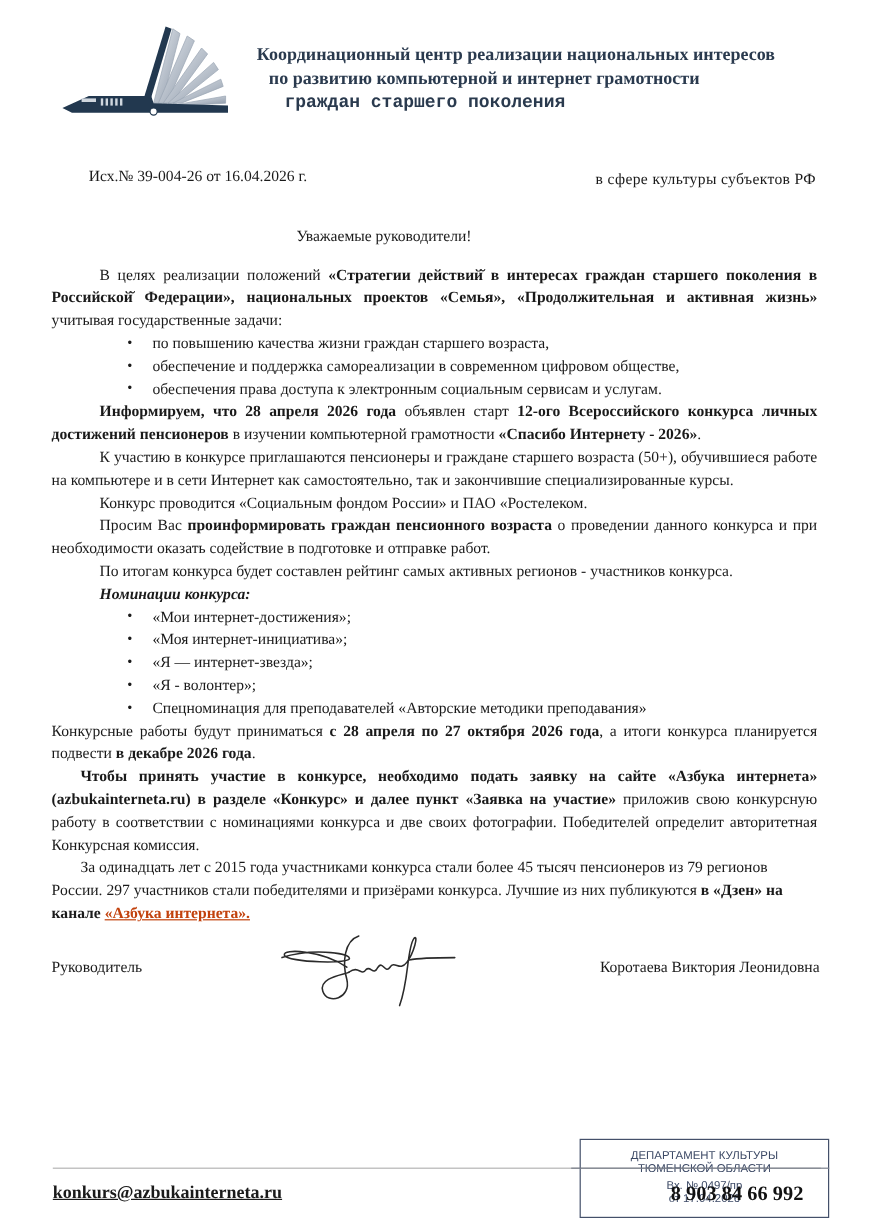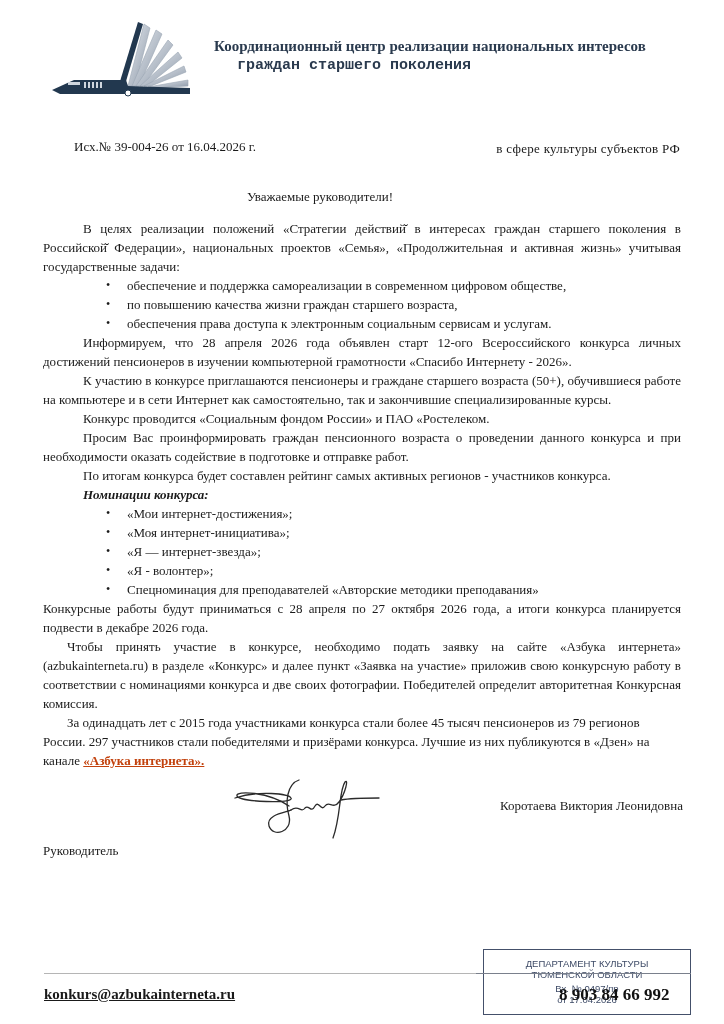--- a/index.html
+++ b/index.html
@@ -19,29 +19,29 @@
   .outref { position: absolute; left: 50px; top: 139px; font-size: 13px; white-space: nowrap; margin-left: 24px; }
   .addressee { position: absolute; right: 44px; top: 139px; font-size: 13px; text-align: right;
                line-height: 20px; letter-spacing: 0.3px; }
   .greeting { position: absolute; left: 0; width: 640px; top: 189px; text-align: center; font-size: 13px; }
 
   .body { position: absolute; left: 43px; width: 638px; top: 219px; font-size: 13px; line-height: 19px;
           text-align: justify; }
   .body p { margin: 0; }
   .ind { text-indent: 40px; }
   .ind2 { text-indent: 24px; }
-  b { font-weight: normal; }
+  b { font-weight: bold; }
   ul.bul { margin: 0; padding: 0 0 0 63px; list-style: none; }
   ul.bul li { position: relative; padding-left: 21px; text-align: left; }
   ul.bul li::before { content: "•"; position: absolute; left: 0; top: 0; font-size: 12px; }
   .nom-head { padding-left: 40px; font-weight: bold; font-style: italic; }
   .link { color: #c2410c; text-decoration: underline; font-weight: bold; }
 
   .sig-row { position: absolute; left: 43px; top: 798px; width: 640px; font-size: 13px; }
-  .sig-role { position: absolute; left: 0; top: 0; white-space: nowrap; margin-top: 45px; }
+  .sig-role { position: absolute; left: 0; top: 0; white-space: nowrap; }
   .sig-name { position: absolute; right: 0; top: 0; white-space: nowrap; }
   .signature { position: absolute; left: 186px; top: -22px; width: 180px; height: 70px; }
 
   .footer-line { position: absolute; left: 44px; top: 973px; width: 640px; height: 1px; background: #b5b5b5; }
   .email { position: absolute; left: 44px; top: 986px; font-size: 15px; font-weight: bold;
            text-decoration: underline; color: #1a1a1a; }
   .phone { position: absolute; left: 559px; top: 985px; font-size: 17px; font-weight: bold; color: #111; white-space: nowrap; }
 
   .stamp { position: absolute; left: 483px; top: 949px; width: 206px; height: 64px; border: 1.5px solid #44506a;
            font-family: "Liberation Sans", sans-serif; color: #3d4a66; font-size: 9.5px; text-align: center; line-height: 11px; }
@@ -80,35 +80,36 @@
         <rect x="48" y="68" width="2" height="6"></rect>
       <rect x="52" y="68" width="2" height="6"></rect>
         <rect x="56" y="68" width="2" height="6"></rect>
       <rect x="60" y="68" width="2" height="6"></rect>
     </g>
     <circle cx="88" cy="79" r="3" fill="#ffffff" stroke="#22384f" stroke-width="1"></circle>
   </svg>
 
   <div class="org">
     <div class="l1">Координационный центр реализации национальных интересов</div>
+    <div class="l2">по развитию компьютерной и интернет грамотности</div>
     <div class="l3">граждан старшего поколения</div>
   </div>
 
   <div class="outref">Исх.№ 39-004-26 от 16.04.2026 г.</div>
   <div class="addressee">
     <div>в сфере культуры субъектов РФ</div>
   </div>
 
   <div class="greeting">Уважаемые руководители!</div>
 
   <div class="body">
     <p class="ind"><span>В целях реализации положений </span><b>«Стратегии действий̆  в интересах граждан старшего поколения в Российской̆ Федерации», национальных проектов «Семья», «Продолжительная и активная жизнь»</b><span> учитывая государственные задачи:</span></p>
     <ul class="bul">
+      <li>по повышению качества жизни граждан старшего возраста,</li>
       <li>обеспечение и поддержка самореализации в современном цифровом обществе,</li>
-      <li>по повышению качества жизни граждан старшего возраста,</li>
       <li>обеспечения права доступа к электронным социальным сервисам и услугам.</li>
     </ul>
     <p class="ind"><b>Информируем, что 28 апреля 2026 года</b><span> объявлен старт </span><b>12-ого Всероссийского конкурса личных достижений пенсионеров</b><span> в изучении компьютерной грамотности </span><b>«Спасибо Интернету - 2026»</b><span>.</span></p>
     <p class="ind">К участию в конкурсе приглашаются пенсионеры и граждане старшего возраста (50+), обучившиеся работе на компьютере и в сети Интернет как самостоятельно, так и закончившие специализированные курсы.</p>
     <p class="ind">Конкурс проводится «Социальным фондом России» и  ПАО «Ростелеком.</p>
     <p class="ind"><span>Просим Вас </span><b>проинформировать граждан пенсионного возраста</b><span> о проведении данного конкурса и при необходимости оказать содействие в подготовке и отправке работ.</span></p>
     <p class="ind">По итогам конкурса будет составлен рейтинг самых активных регионов - участников конкурса.</p>
     <div class="nom-head">Номинации конкурса:</div>
     <ul class="bul">
       <li>«Мои интернет-достижения»;</li>

